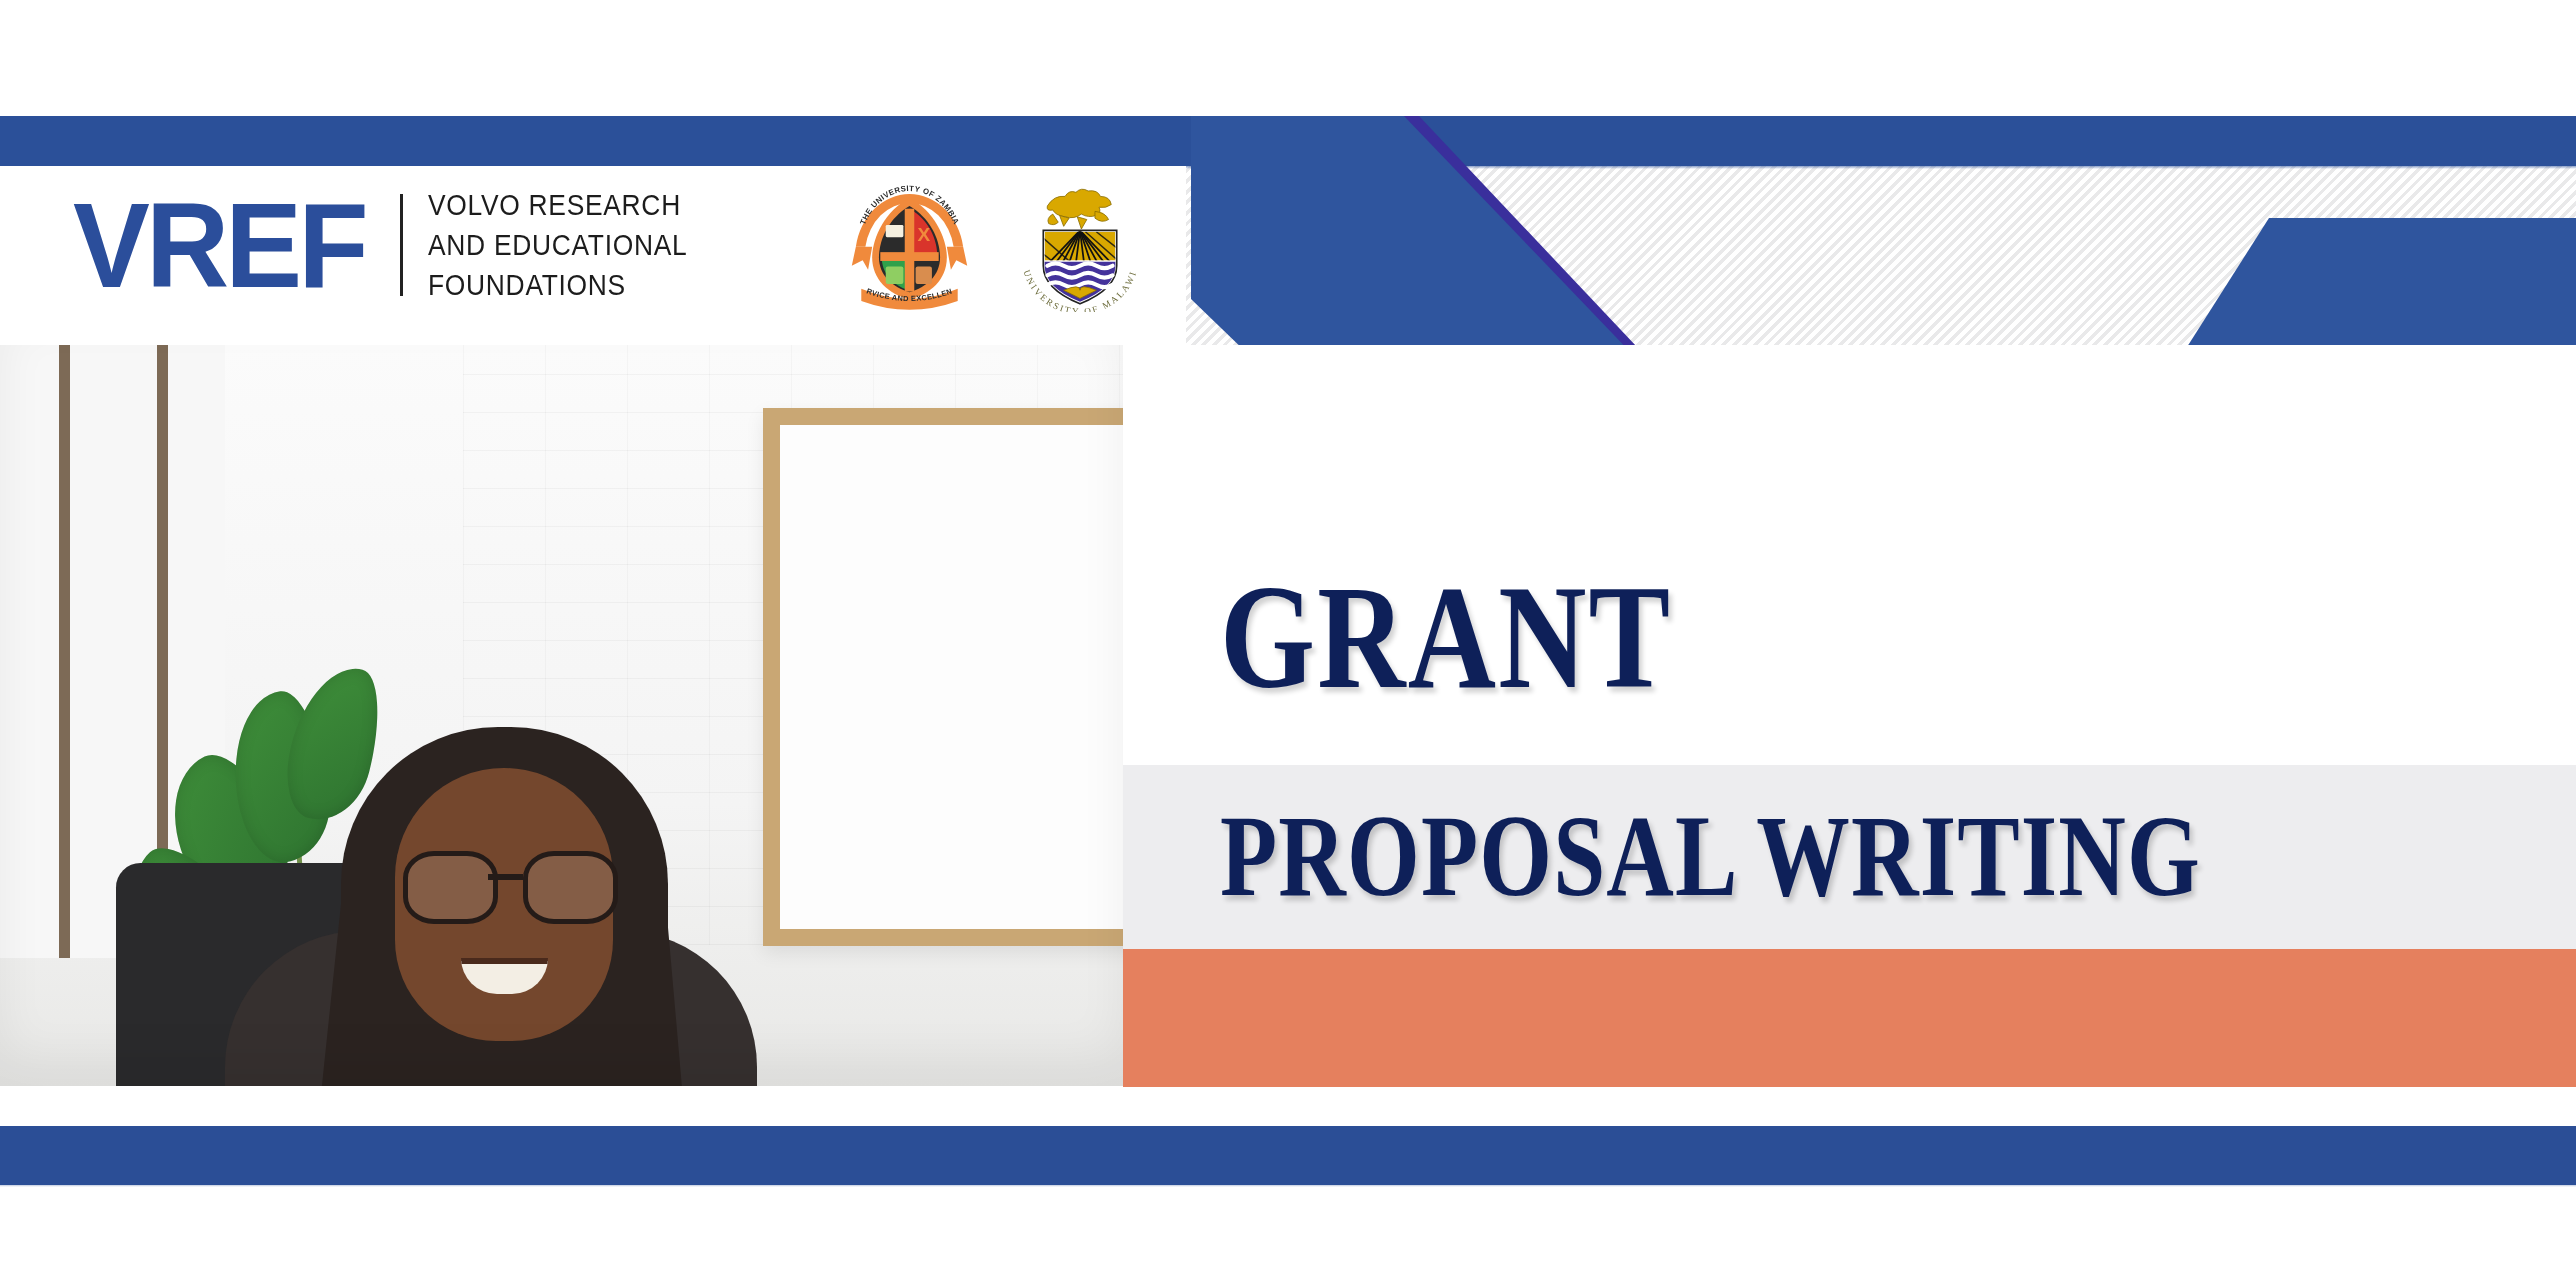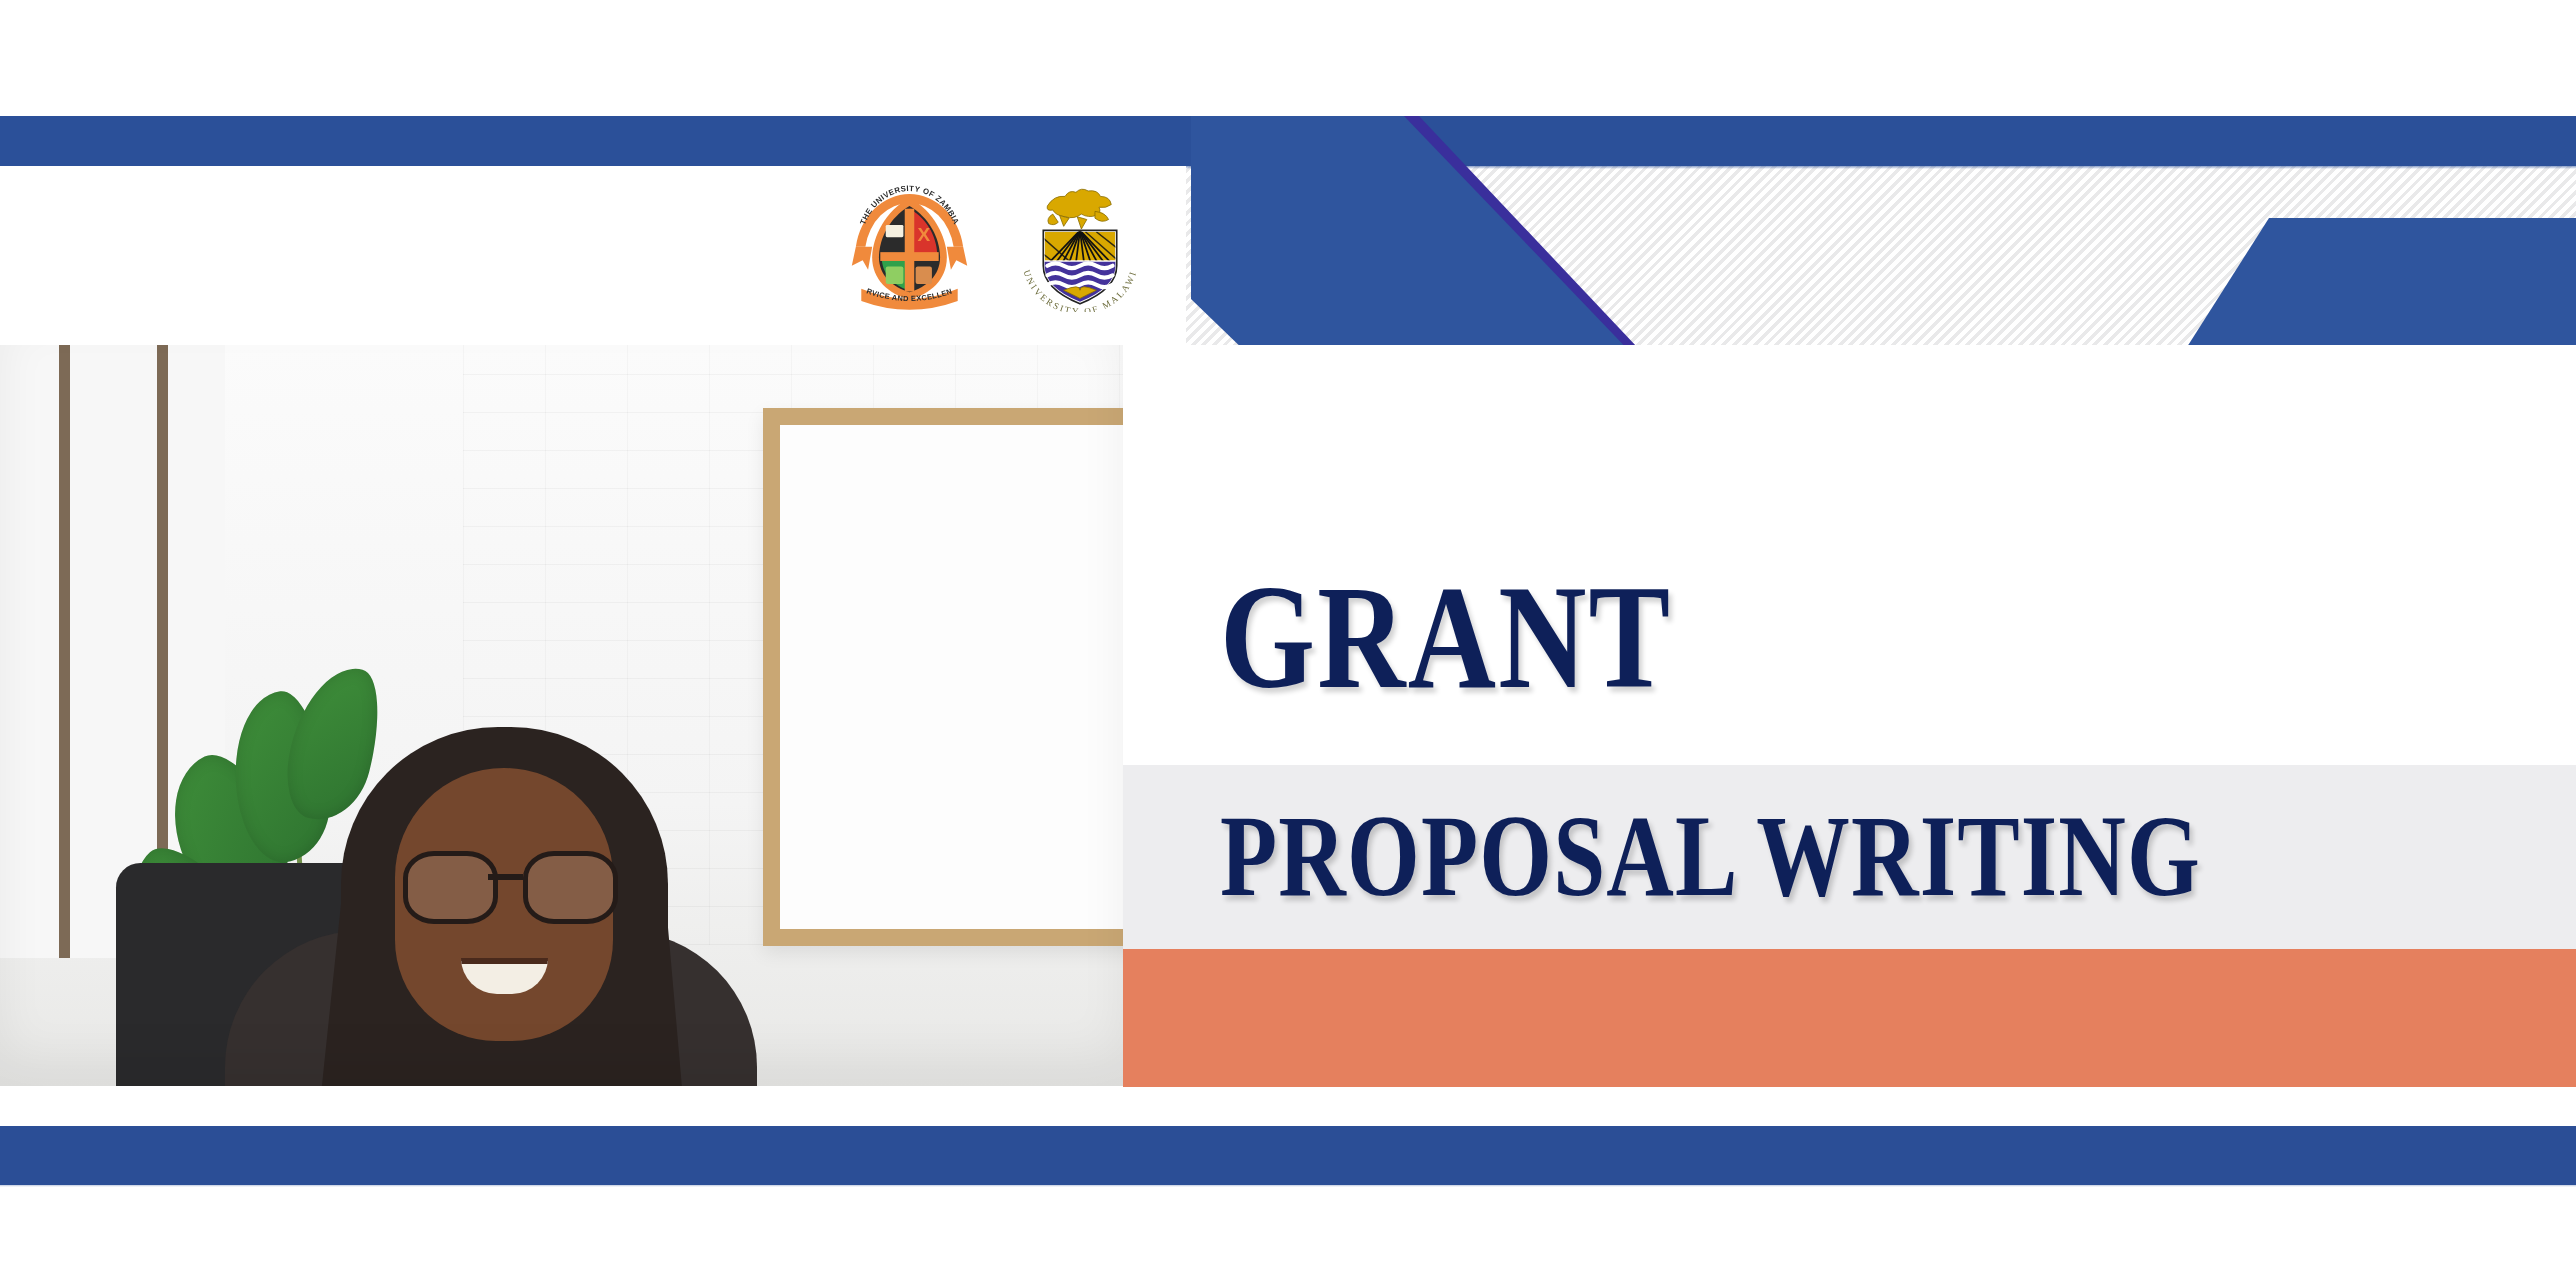--- a/index.html
+++ b/index.html
@@ -108,20 +108,29 @@
   <div class="sash-edge"></div>
   <div class="sash"></div>
 
   <div class="chev-light"></div>
   <div class="chev-dark"></div>
 
   <div class="logo-panel"></div>
   <div class="logo-panel-b"></div>
   <div class="white-under-grant"></div>
 
+  <div class="logo">
+    <div class="vref-word">VREF</div>
+    <div class="logo-rule"></div>
+    <div class="vref-tag">
+      <span>VOLVO RESEARCH</span>
+      <span>AND EDUCATIONAL</span>
+      <span>FOUNDATIONS</span>
+    </div>
+  </div>
 
   <div class="crests">
 
     <div class="crest">
       <svg width="129" height="136" viewBox="0 0 190 200">
         <defs>
           <path id="uzArc" d="M 24 92 A 72 84 0 0 1 166 92" fill="none"></path>
           <path id="uzRib" d="M 30 172 Q 95 196 160 172" fill="none"></path>
         </defs>
 

